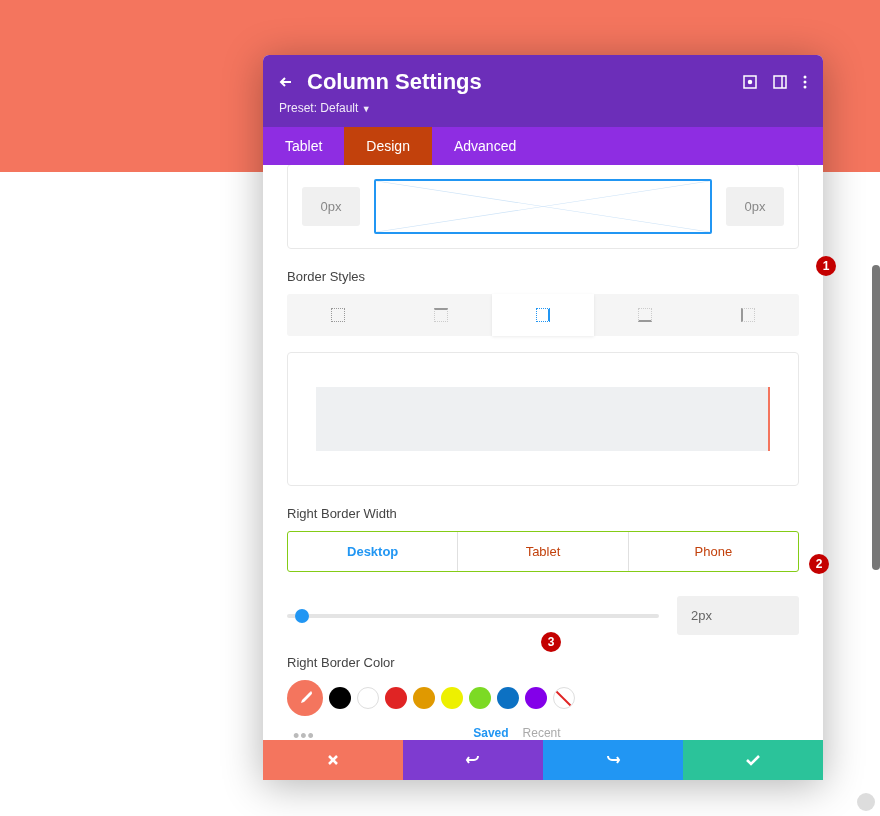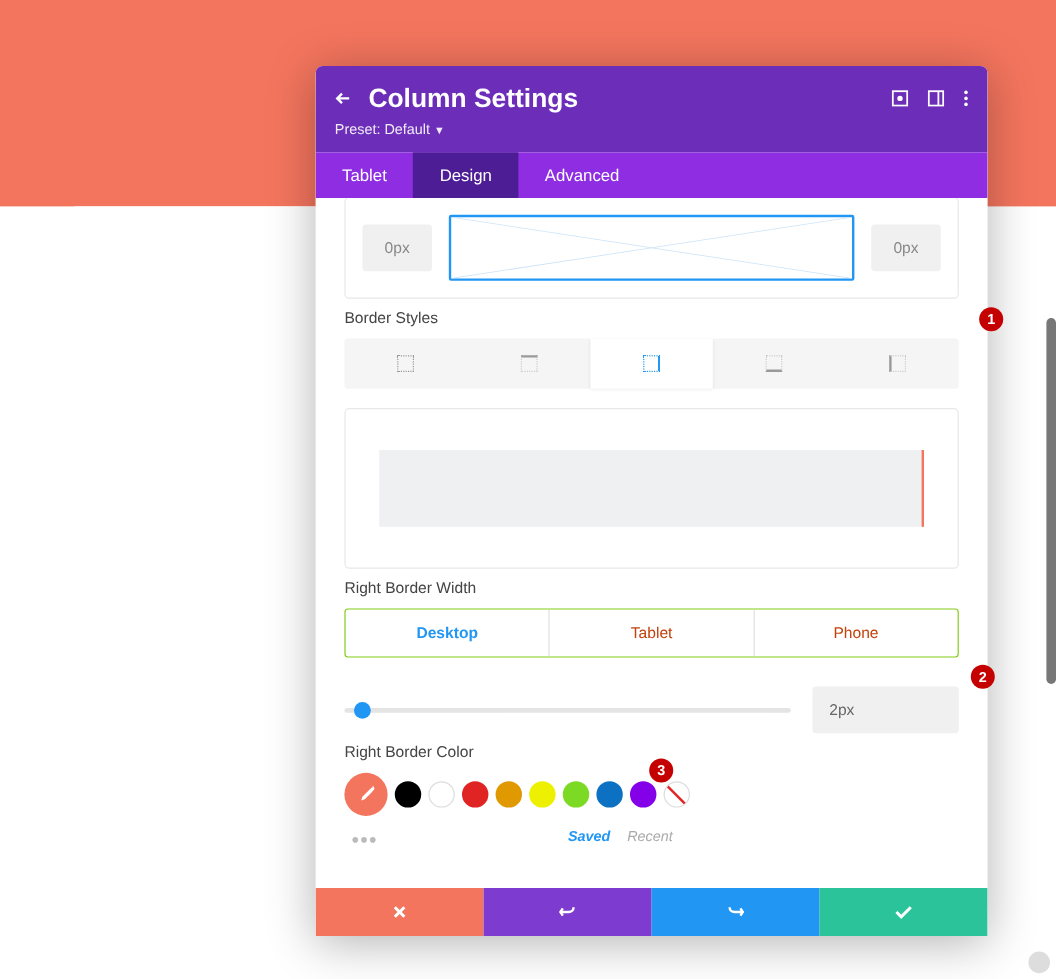--- a/index.html
+++ b/index.html
@@ -9,28 +9,28 @@
 .modal { position: absolute; top: 55px; left: 263px; width: 560px; height: 725px; background: #fff; box-shadow: 0 5px 40px rgba(0,0,0,0.3); border-radius: 6px 6px 0 0; overflow: hidden; display: flex; flex-direction: column; }
 .header { background: #6c2eb9; color: #fff; padding: 14px 16px 12px; }
 .header-top { display: flex; align-items: center; gap: 12px; margin-bottom: 6px; }
 .back-icon { cursor: pointer; }
 .title { font-size: 22px; font-weight: 600; flex: 1; }
 .header-icons { display: flex; gap: 16px; align-items: center; }
 .header-icons span { cursor: pointer; font-size: 14px; }
 .preset { font-size: 12px; opacity: 0.9; cursor: pointer; }
 .tabs { background: #8e2de2; display: flex; }
 .tabs .tab { padding: 11px 22px; color: #fff; font-size: 14px; cursor: pointer; }
-.tabs .tab.active { background: #4c1d95; }
+.tabs .tab.active { background: #c2410c; }
 .content { flex: 1; overflow-y: auto; padding: 0 24px 16px; position: relative; }
 .spacing-box { border: 1px solid #e8e8e8; border-radius: 4px; padding: 14px; display: flex; align-items: center; gap: 14px; margin-top: -1px; }
 .px-input { background: #f0f0f0; border: none; padding: 12px 14px; font-size: 13px; color: #888; width: 58px; text-align: center; border-radius: 3px; }
 .center-box { flex: 1; height: 55px; border: 2px solid #2196f3; position: relative; border-radius: 2px; }
 .center-box svg { position: absolute; top: 0; left: 0; width: 100%; height: 100%; }
 .link-icon { position: absolute; top: 50%; left: 50%; transform: translate(-50%, -50%); color: #2196f3; }
-.section-label { font-size: 13px; color: #444; font-weight: 500; margin-top: 8px; margin-bottom: 10px; }
+.section-label { font-size: 13px; color: #444; font-weight: 500; margin-top: 20px; margin-bottom: 10px; }
 .border-styles { display: flex; gap: 0; background: #f5f5f5; border-radius: 3px; }
 .border-style-btn { flex: 1; padding: 14px; display: flex; align-items: center; justify-content: center; cursor: pointer; position: relative; }
 .border-style-btn.selected { background: #fff; box-shadow: 0 1px 3px rgba(0,0,0,0.08); }
 .border-icon-all { width: 14px; height: 14px; border: 1px dotted #999; }
 .border-icon-top { width: 14px; height: 14px; border: 1px dotted #ccc; border-top: 2px solid #999; }
 .border-icon-right { width: 14px; height: 14px; border: 1px dotted #2196f3; border-right: 2px solid #2196f3; }
 .border-icon-bottom { width: 14px; height: 14px; border: 1px dotted #ccc; border-bottom: 2px solid #999; }
 .border-icon-left { width: 14px; height: 14px; border: 1px dotted #ccc; border-left: 2px solid #999; }
 .preview-box { border: 1px solid #e8e8e8; border-radius: 4px; padding: 34px 28px; margin-top: 16px; }
 .preview-inner { background: #eef0f2; height: 64px; border-right: 2px solid #f4755e; }
@@ -186,21 +186,21 @@
       <div class="swatch red"></div>
       <div class="swatch orange"></div>
       <div class="swatch yellow"></div>
       <div class="swatch green"></div>
       <div class="swatch blue"></div>
       <div class="swatch purple"></div>
       <div class="swatch none"></div>
     </div>
     <div style="display:flex; align-items:flex-start; justify-content:space-between; margin-top:6px;">
       <div class="dots">•••</div>
-      <div class="saved-recent" style="margin-right:auto; margin-left:auto; transform: translateX(-20px); font-style: italic;">
+      <div class="saved-recent" style="margin-right:auto; margin-left:auto; transform: translateX(-20px);">
         <span class="saved">Saved</span>
         <span class="recent">Recent</span>
       </div>
       <div style="width:40px"></div>
     </div>
 
   </div>
 
   <div class="footer">
     <div class="footer-btn cancel">

